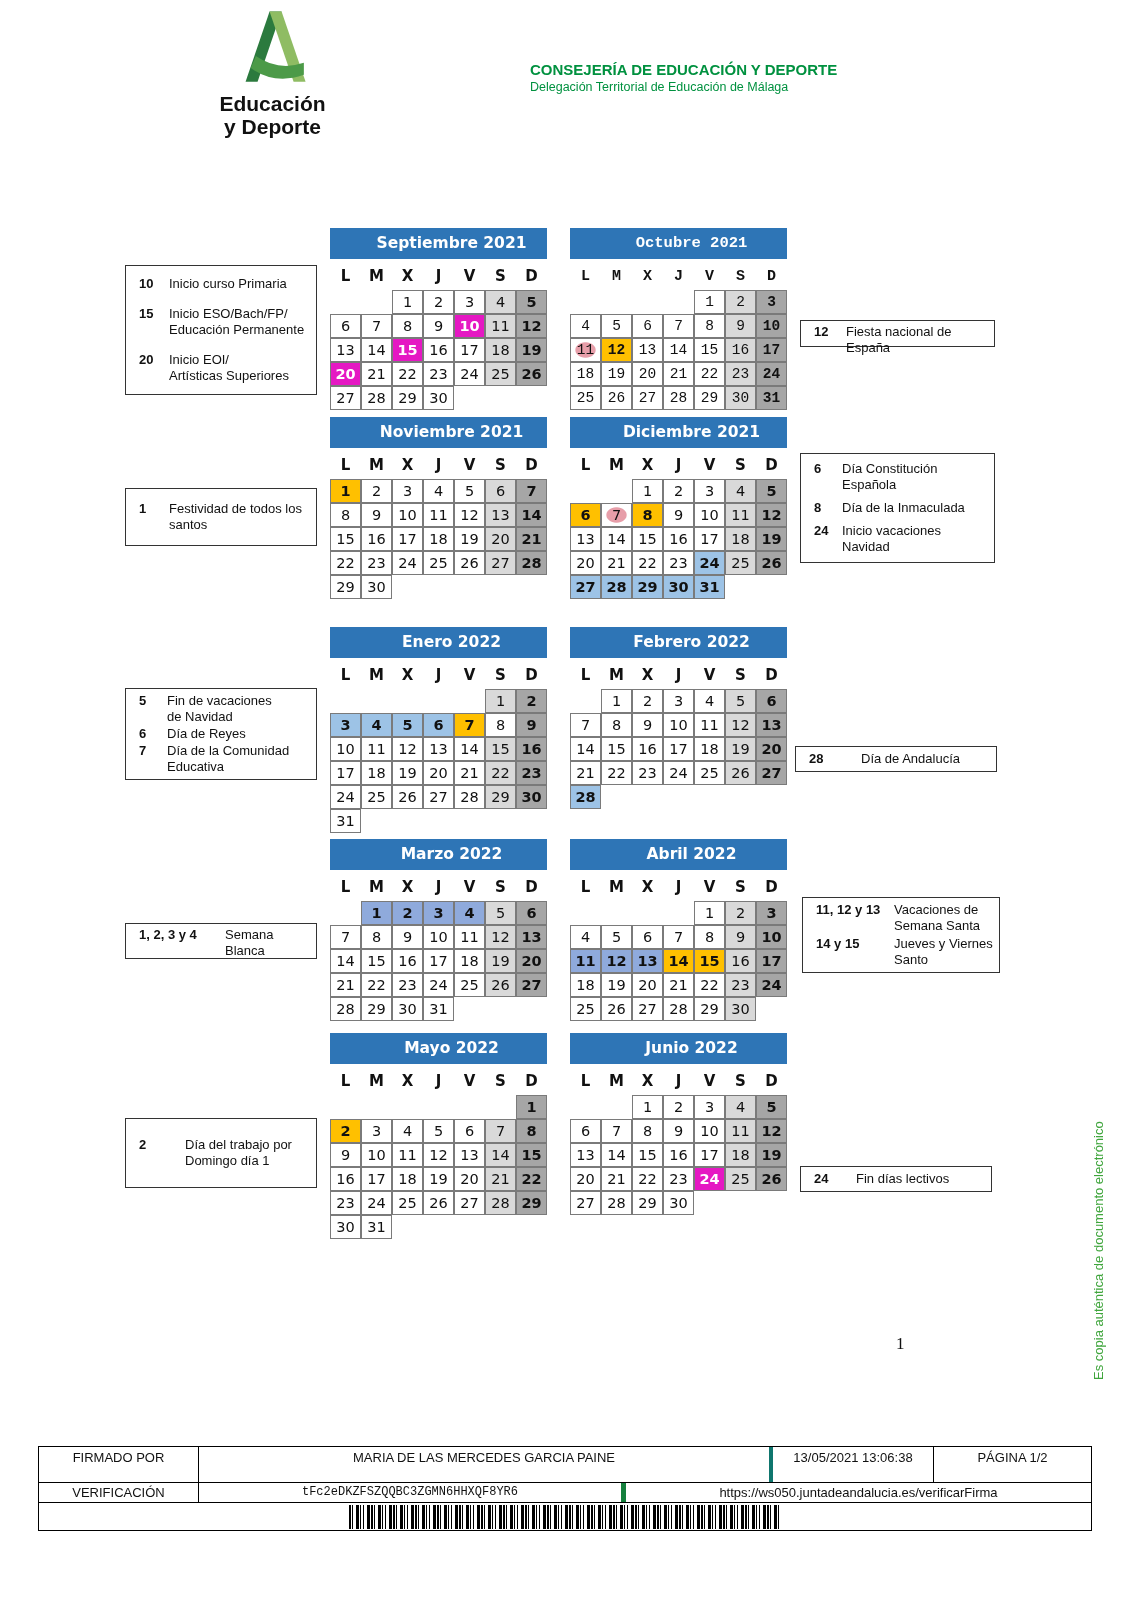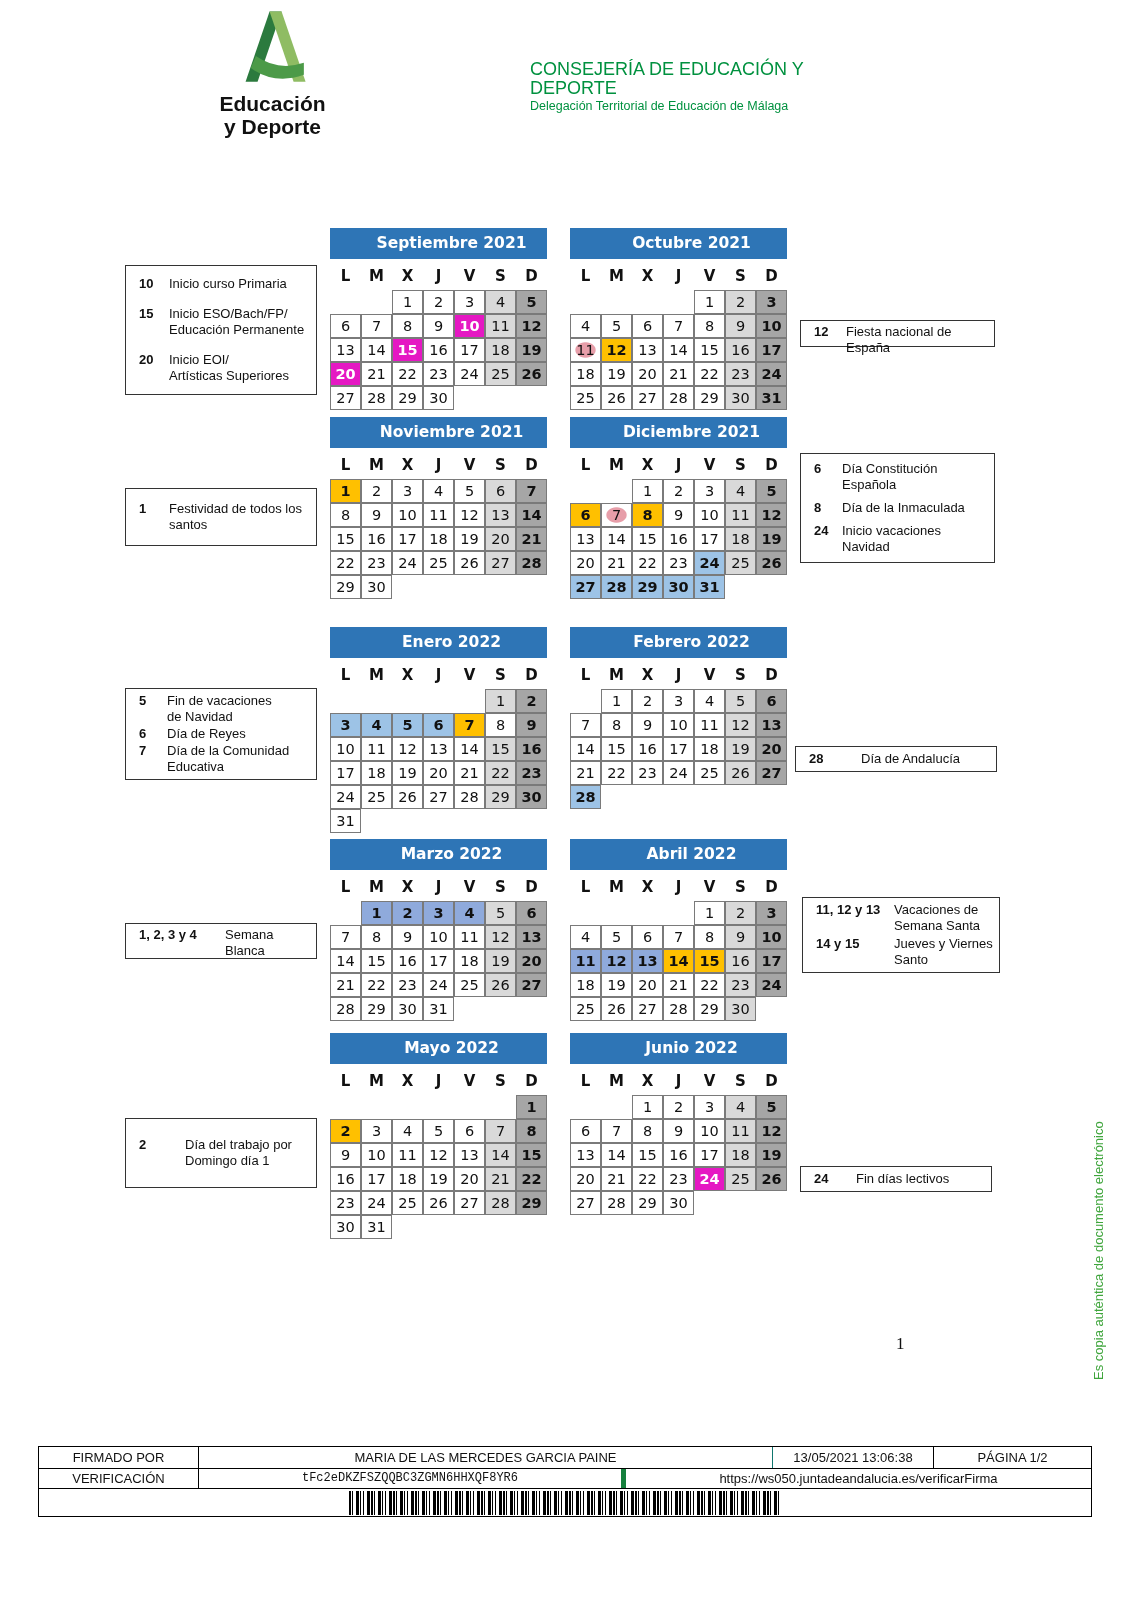--- a/index.html
+++ b/index.html
@@ -4,21 +4,21 @@
 <style>
   html,body{margin:0;padding:0;background:#fff;}
   .page{position:relative;width:1130px;height:1600px;background:#fff;overflow:hidden;
         font-family:"DejaVu Sans",sans-serif;color:#111;}
   
   .logo{position:absolute;left:200px;top:8px;width:145px;text-align:center;}
   .logo svg{display:block;margin:0 auto;}
   .logo-l1,.logo-l2{font-family:"Liberation Sans",sans-serif;font-weight:bold;
         font-size:21px;color:#111;line-height:23px;}
   .org{position:absolute;left:530px;top:60px;width:330px;font-family:"Liberation Sans",sans-serif;}
-  .org1{color:var(--c-green);font-weight:normal;font-size:18px;line-height:19px;}
+  .org1{color:var(--c-green);font-weight:bold;font-size:15px;line-height:19px;}
   .org2{color:var(--c-green);font-size:12.5px;line-height:17px;}
   .title{position:absolute;left:260px;top:136px;width:520px;text-align:center;
          font-family:"Liberation Serif",serif;font-weight:bold;color:var(--c-navy);}
   .t1{font-size:27px;line-height:34px;}
   .t2{font-size:25px;line-height:30px;}
   
   .month{position:absolute;width:217px;}
   .mhead{height:31px;background:var(--c-header);color:#fff;font-weight:bold;font-size:15.5px;
          text-align:center;line-height:31px;padding-left:26px;}
   .mdays{display:grid;grid-template-columns:repeat(7,31px);height:28px;align-items:center;
@@ -40,24 +40,24 @@
           padding:3px 4px 3px 13px;font-family:"Liberation Sans",sans-serif;font-size:13px;
           line-height:16px;background:#fff;}
   .lentry{display:flex;}
   .lnum{font-weight:bold;flex-shrink:0;}
   .ltxt{}
   
   .ftable{position:absolute;left:38px;top:1447px;width:1054px;
           font-family:"Liberation Sans",sans-serif;font-size:13px;}
   .frow{display:flex;box-sizing:border-box;border:1px solid #000;margin-top:-1px;background:#fff;}
   .fcell{box-sizing:border-box;text-align:center;overflow:hidden;white-space:nowrap;}
-  .r1{height:23px;line-height:21px;}
+  .r1{height:37px;line-height:21px;}
   .r2{height:21px;line-height:19px;}
   .r1 .flabel,.r2 .flabel{width:160px;border-right:1px solid #000;}
-  .fname{width:574px;border-right:1px solid #0f766e;}
+  .fname{width:574px;border-right:4px solid #0f766e;}
   .fdate{width:161px;border-right:1px solid #000;}
   .fpage{flex:1;}
   .fcode{width:427px;border-right:5px solid #15803d;font-family:"Liberation Mono",monospace;font-size:12px;}
   .furl{flex:1;}
   .r3{height:29px;align-items:center;justify-content:center;}
   .barcode{width:432px;height:24px;
      background:repeating-linear-gradient(90deg,#000 0 2px,#fff 2px 3px,#000 3px 4px,#fff 4px 7px,
         #000 7px 10px,#fff 10px 11px,#000 11px 12px,#fff 12px 14px,#000 14px 15px,#fff 15px 18px,
         #000 18px 21px,#fff 21px 22px);}
   
@@ -148,21 +148,21 @@
         <div class="cell t-su">26</div>
         <div class="cell t-wd">27</div>
         <div class="cell t-wd">28</div>
         <div class="cell t-wd">29</div>
         <div class="cell t-wd">30</div>
         <div class="cell empty"></div>
         <div class="cell empty"></div>
         <div class="cell empty"></div>
       </div>
     </div>
-    <div class="month" style="left: 570px; top: 228px;">
+    <div class="month" style="left: 570px; top: 228px; font-family: Liberation Mono, monospace;">
       <div class="mhead">Octubre 2021</div>
       <div class="mdays">
         <div class="">L</div>
         <div class="">M</div>
         <div class="">X</div>
         <div class="">J</div>
         <div class="">V</div>
         <div class="">S</div>
         <div class="">D</div>
       </div>

